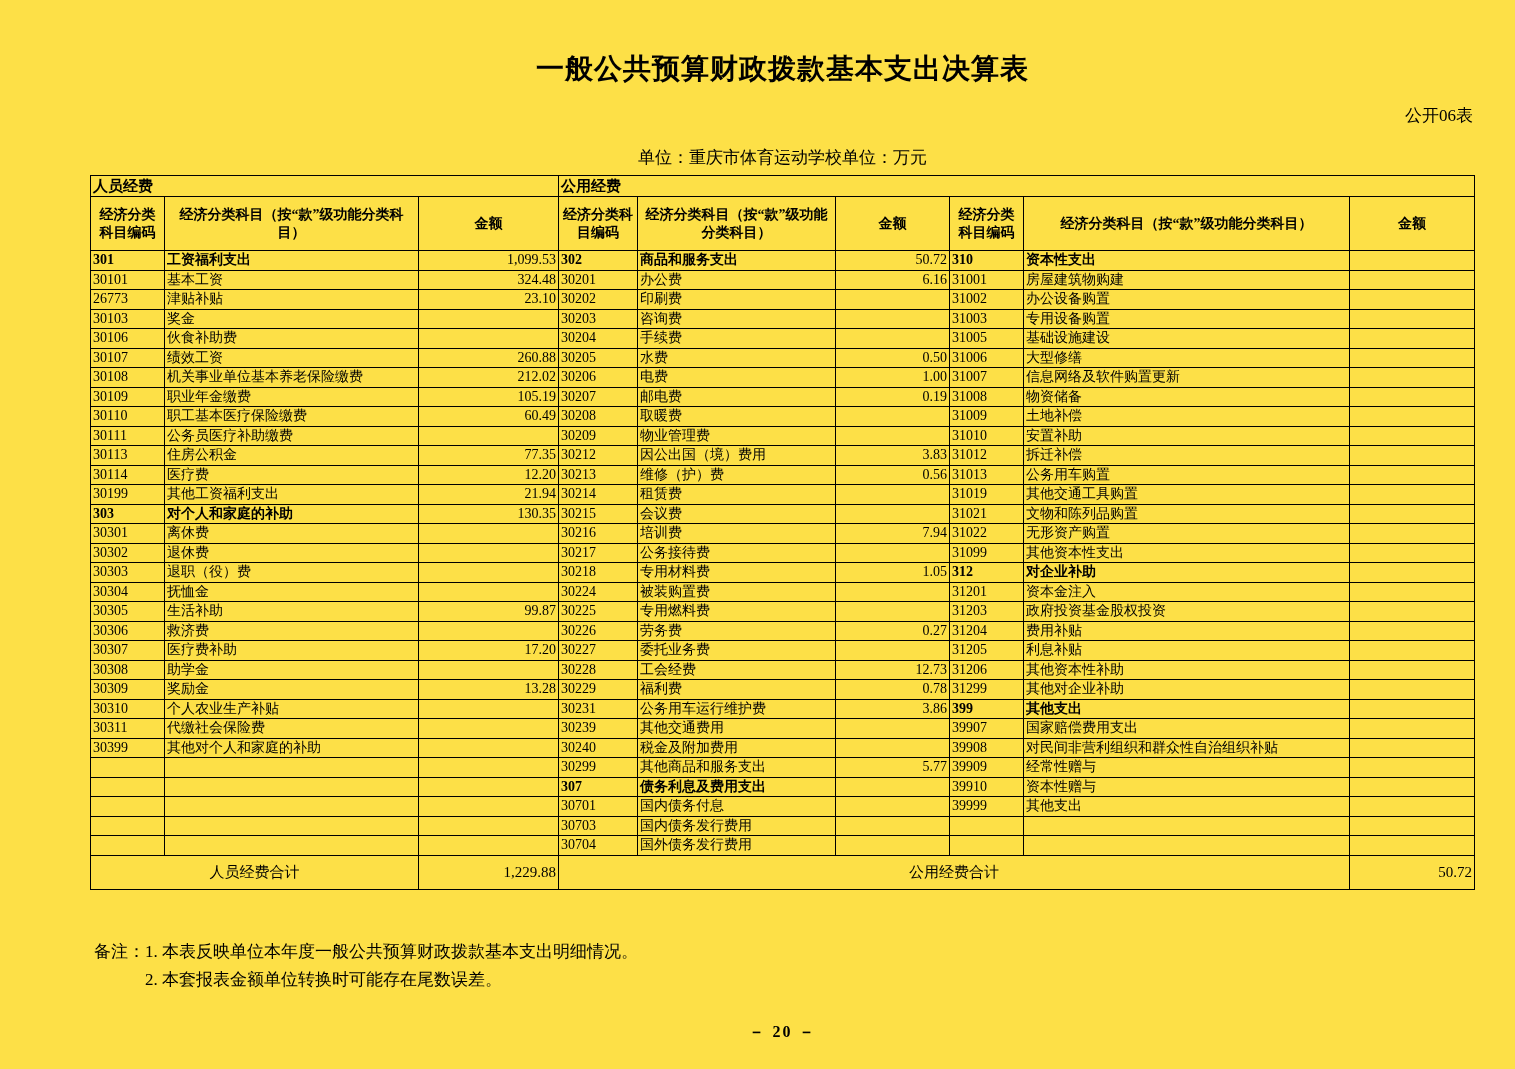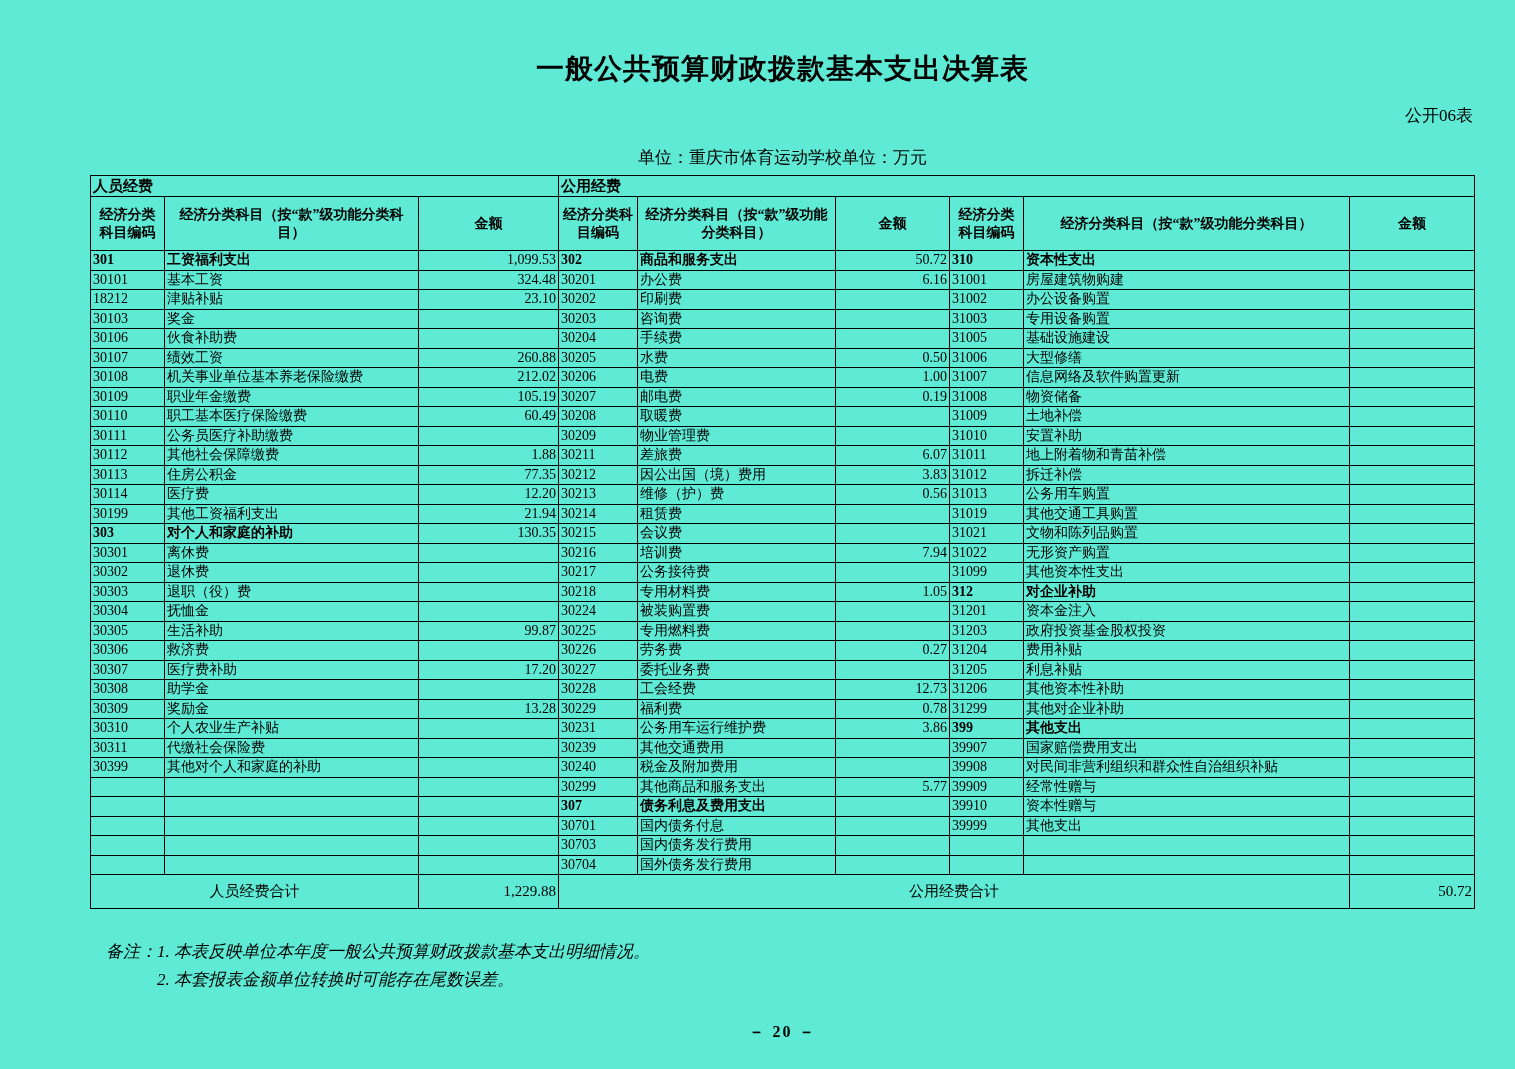--- a/index.html
+++ b/index.html
@@ -1,19 +1,19 @@
 <!DOCTYPE html>
 <html><head>
 <meta charset="utf-8">
 <style>
   html,body{margin:0;padding:0;background:#fff;}
   .page{
     position:relative;
     width:1515px;height:1069px;
-    background:#5eead4;
+    background:#fde047;
     font-family:"Liberation Serif","DejaVu Serif",serif;
     color:#000;
     overflow:hidden;
   }
   .content{position:absolute;left:90px;top:0;width:1385px;}
   .doc-title{
     position:absolute;left:0;right:0;top:50px;
     text-align:center;font-size:28px;font-weight:bold;letter-spacing:1px;
   }
   .form-number{
@@ -46,22 +46,22 @@
   .code-cell{text-align:left;}
   .name-cell{text-align:left;padding-left:30px;}
   .name-cell.section{padding-left:2px;font-weight:bold;}
   .code-cell.section{font-weight:bold;}
   .amount-cell{text-align:right;}
   tr.total-row{height:34px;}
   tr.total-row td{font-size:15px;}
   .total-label{font-weight:bold;text-align:center;}
   .total-amount{text-align:right;font-size:14px;}
   .notes{
-    position:absolute;left:16px;top:938px;
-    display:flex;font-size:17px;line-height:28px;font-style:italic;
+    position:absolute;left:4px;top:938px;
+    display:flex;font-size:17px;line-height:28px;
   }
   .note-label{flex:none;}
   .page-number{
     position:absolute;left:0;right:0;top:1022px;
     text-align:center;font-size:16px;letter-spacing:2px;font-weight:bold;
   }
 </style>
 </head>
 <body>
 
@@ -122,21 +122,21 @@
             <td class="name-cell">基本工资</td>
             <td class="amount-cell">324.48</td>
             <td class="code-cell">30201</td>
             <td class="name-cell">办公费</td>
             <td class="amount-cell">6.16</td>
             <td class="code-cell">31001</td>
             <td class="name-cell">房屋建筑物购建</td>
             <td class="amount-cell"></td>
           </tr>
           <tr>
-            <td class="code-cell">18212</td>
+            <td class="code-cell">26773</td>
             <td class="name-cell">津贴补贴</td>
             <td class="amount-cell">23.10</td>
             <td class="code-cell">30202</td>
             <td class="name-cell">印刷费</td>
             <td class="amount-cell"></td>
             <td class="code-cell">31002</td>
             <td class="name-cell">办公设备购置</td>
             <td class="amount-cell"></td>
           </tr>
           <tr>
@@ -207,31 +207,20 @@
           </tr>
           <tr>
             <td class="code-cell">30111</td>
             <td class="name-cell">公务员医疗补助缴费</td>
             <td class="amount-cell"></td>
             <td class="code-cell">30209</td>
             <td class="name-cell">物业管理费</td>
             <td class="amount-cell"></td>
             <td class="code-cell">31010</td>
             <td class="name-cell">安置补助</td>
-            <td class="amount-cell"></td>
-          </tr>
-          <tr>
-            <td class="code-cell">30112</td>
-            <td class="name-cell">其他社会保障缴费</td>
-            <td class="amount-cell">1.88</td>
-            <td class="code-cell">30211</td>
-            <td class="name-cell">差旅费</td>
-            <td class="amount-cell">6.07</td>
-            <td class="code-cell">31011</td>
-            <td class="name-cell">地上附着物和青苗补偿</td>
             <td class="amount-cell"></td>
           </tr>
           <tr>
             <td class="code-cell">30113</td>
             <td class="name-cell">住房公积金</td>
             <td class="amount-cell">77.35</td>
             <td class="code-cell">30212</td>
             <td class="name-cell">因公出国（境）费用</td>
             <td class="amount-cell">3.83</td>
             <td class="code-cell">31012</td>

